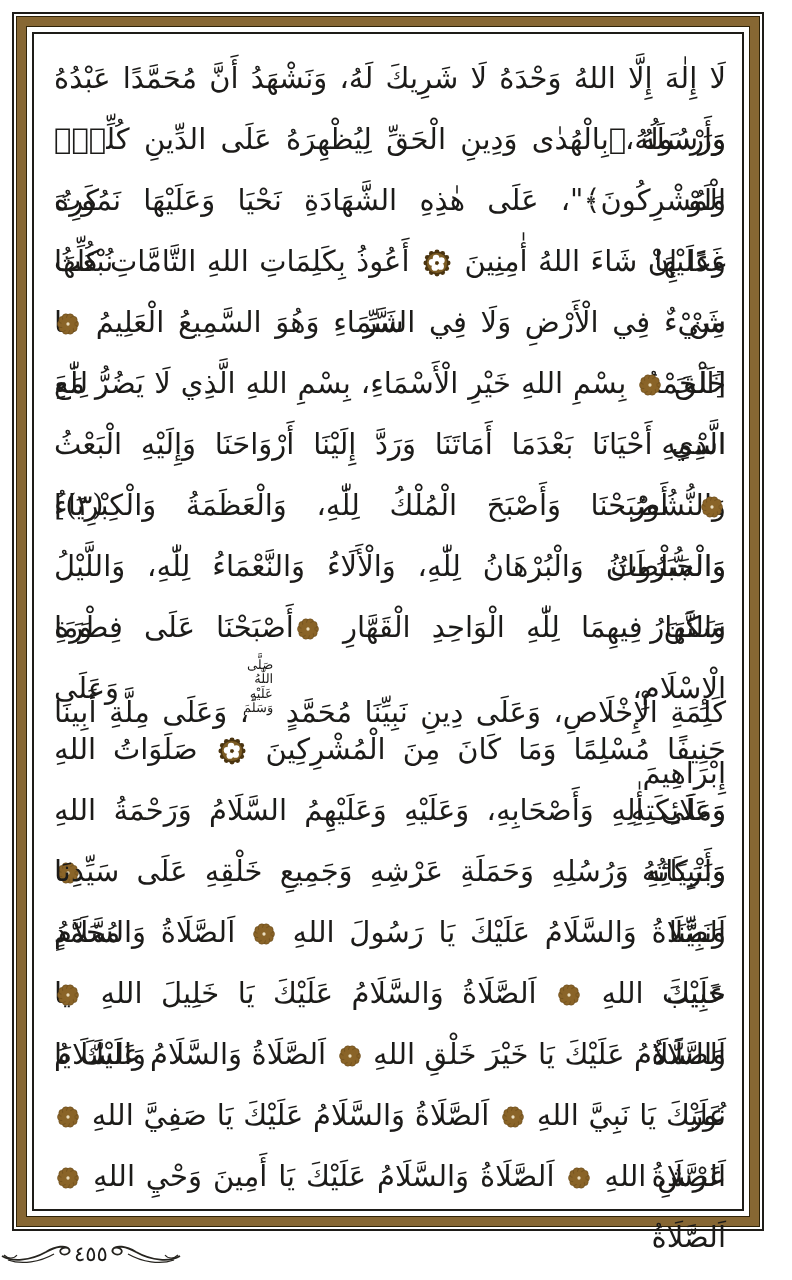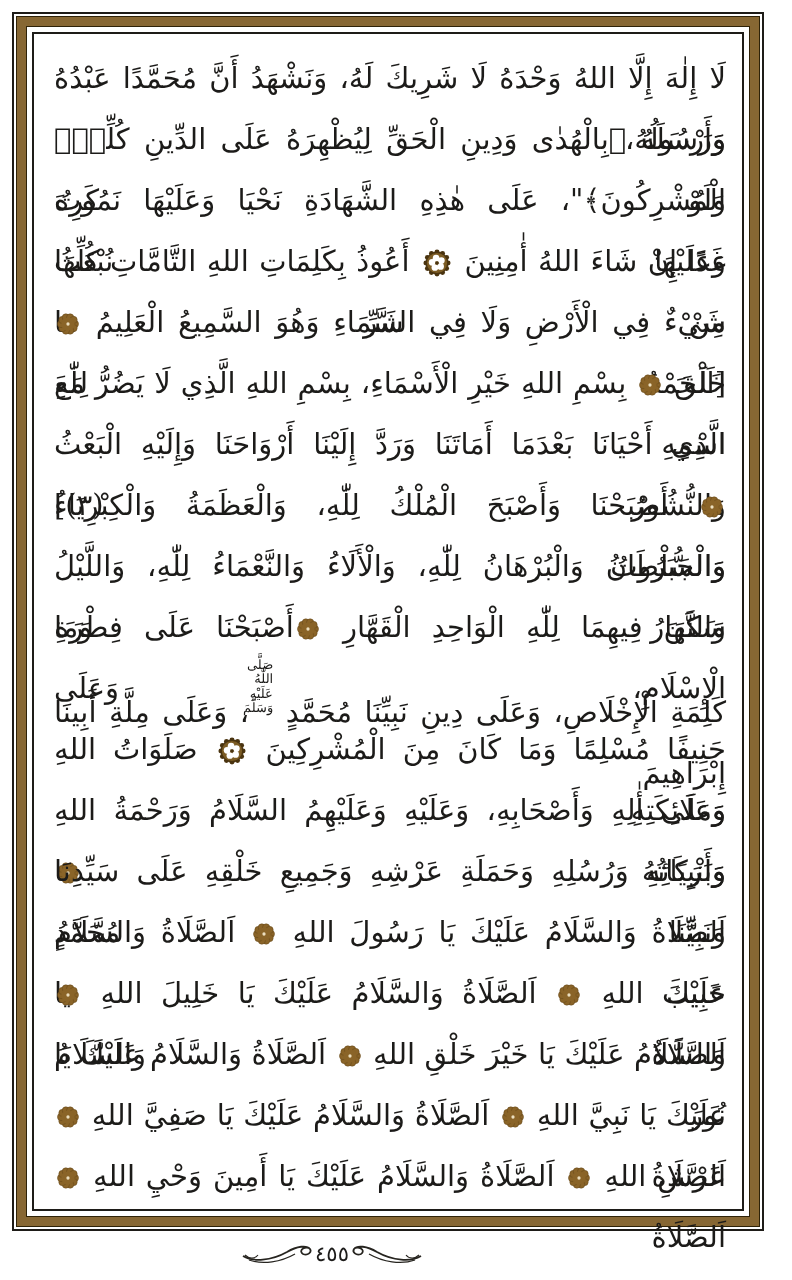--- a/index.html
+++ b/index.html
@@ -37,21 +37,21 @@
   }
   .rosette{display:inline-block;vertical-align:middle;margin:0 3px;line-height:0;}
   .rosette svg{display:block;}
   .honorific{
     display:inline-block;width:24px;font-size:13px;line-height:1.1;
     text-align:center;vertical-align:10px;white-space:normal;
     direction:rtl;color:#1c1b19;
   }
   .footer{
     position:absolute;left:0;top:1234px;width:664px;height:40px;
-    display:flex;align-items:center;justify-content:center;gap:0;
+    display:flex;align-items:center;gap:0;
   }
   .page-number{
     font-size:21px;color:#1c1b19;letter-spacing:2px;
     font-family:"DejaVu Serif","Liberation Serif",serif;
   }
   .flourish{display:inline-block;line-height:0;}
 </style>
 </head>
 <body>
 

